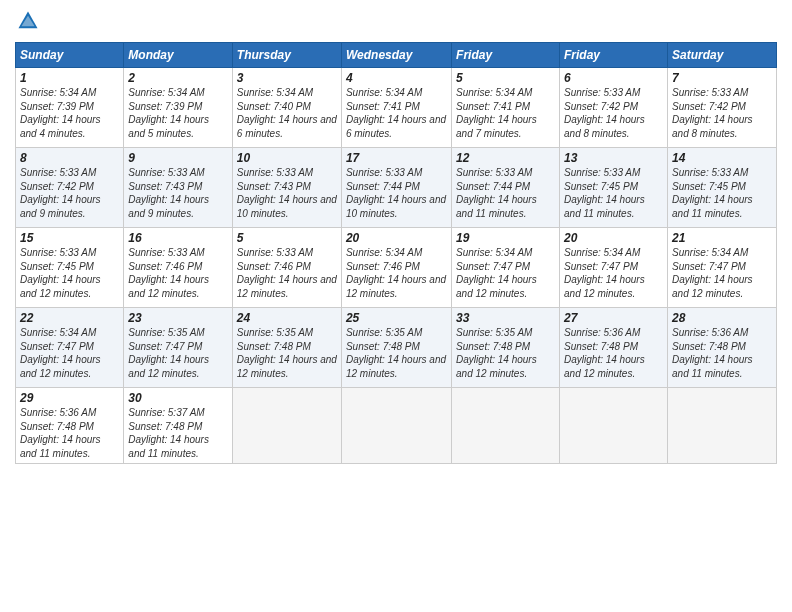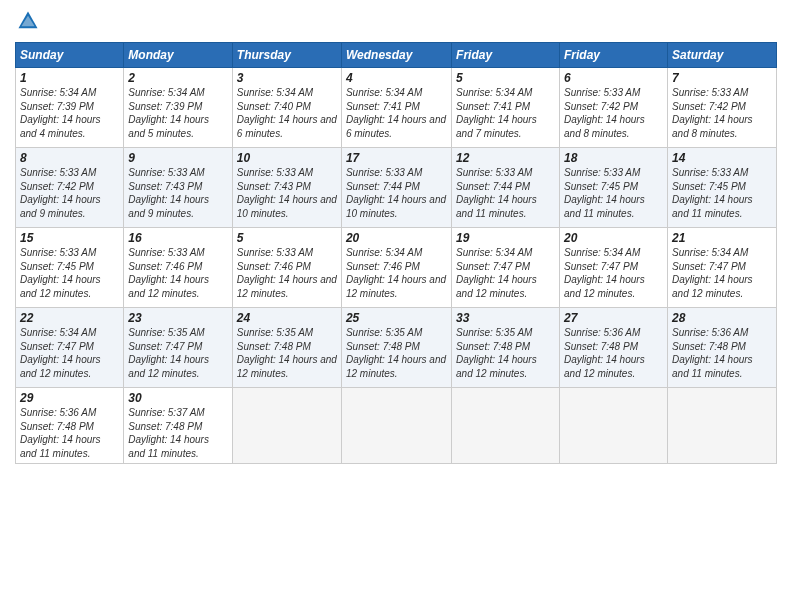--- a/index.html
+++ b/index.html
@@ -180,21 +180,21 @@
       </td>
           <td>
         <span class="day-num">17</span>
         <span class="day-info">Sunrise: 5:33 AM<br>Sunset: 7:44 PM<br>Daylight: 14 hours and 10 minutes.</span>
       </td>
           <td>
         <span class="day-num">12</span>
         <span class="day-info">Sunrise: 5:33 AM<br>Sunset: 7:44 PM<br>Daylight: 14 hours and 11 minutes.</span>
       </td>
           <td>
-        <span class="day-num">18</span>
+        <span class="day-num">13</span>
         <span class="day-info">Sunrise: 5:33 AM<br>Sunset: 7:45 PM<br>Daylight: 14 hours and 11 minutes.</span>
       </td>
           <td>
         <span class="day-num">14</span>
         <span class="day-info">Sunrise: 5:33 AM<br>Sunset: 7:45 PM<br>Daylight: 14 hours and 11 minutes.</span>
       </td>
         </tr>
         <tr>
           <td>
         <span class="day-num">15</span>

